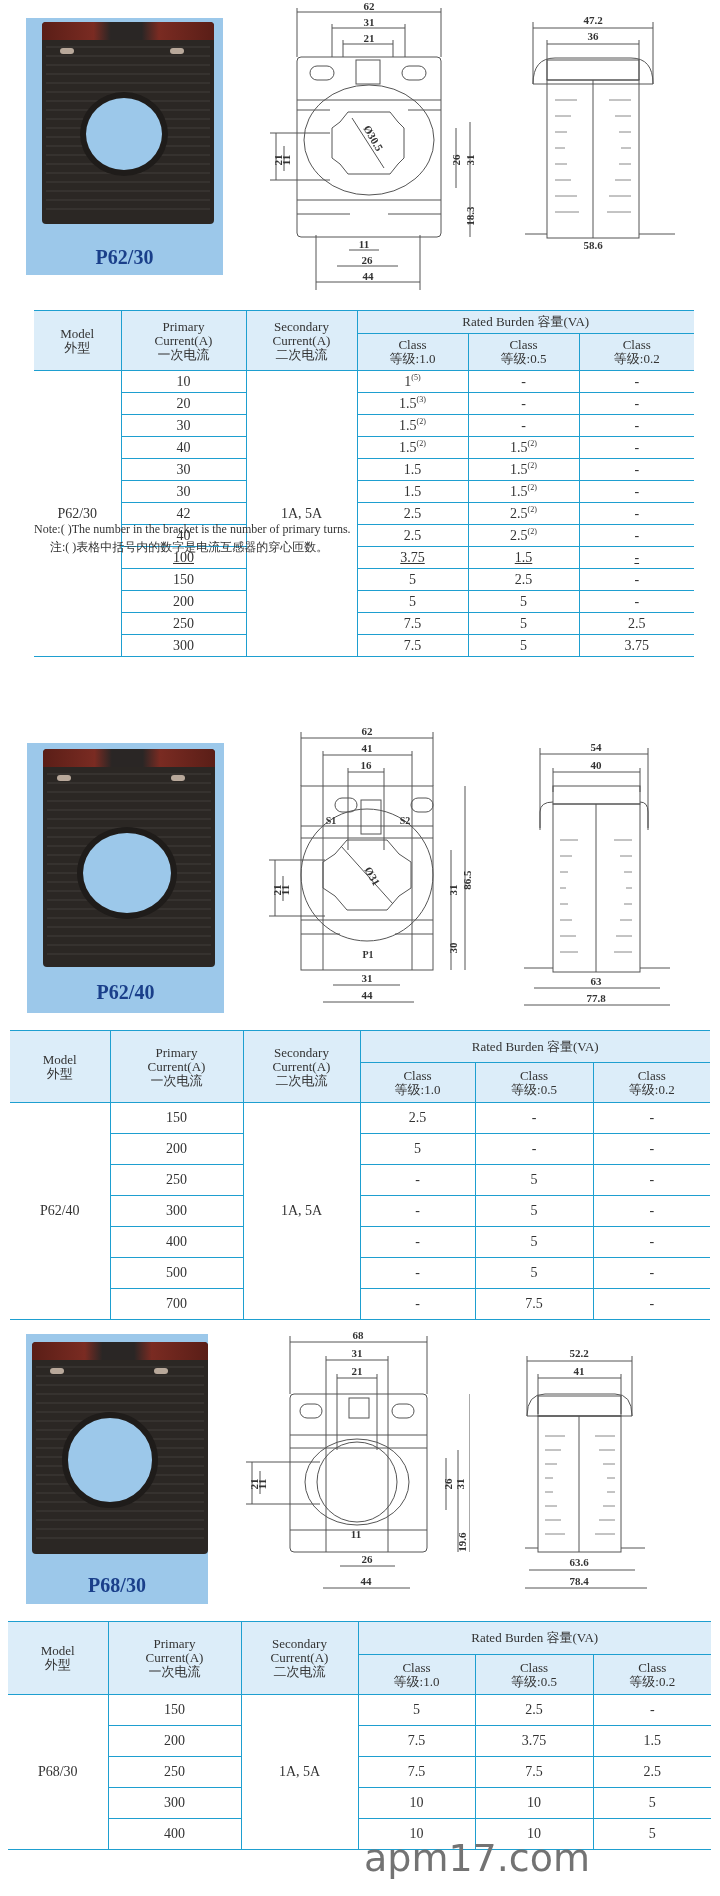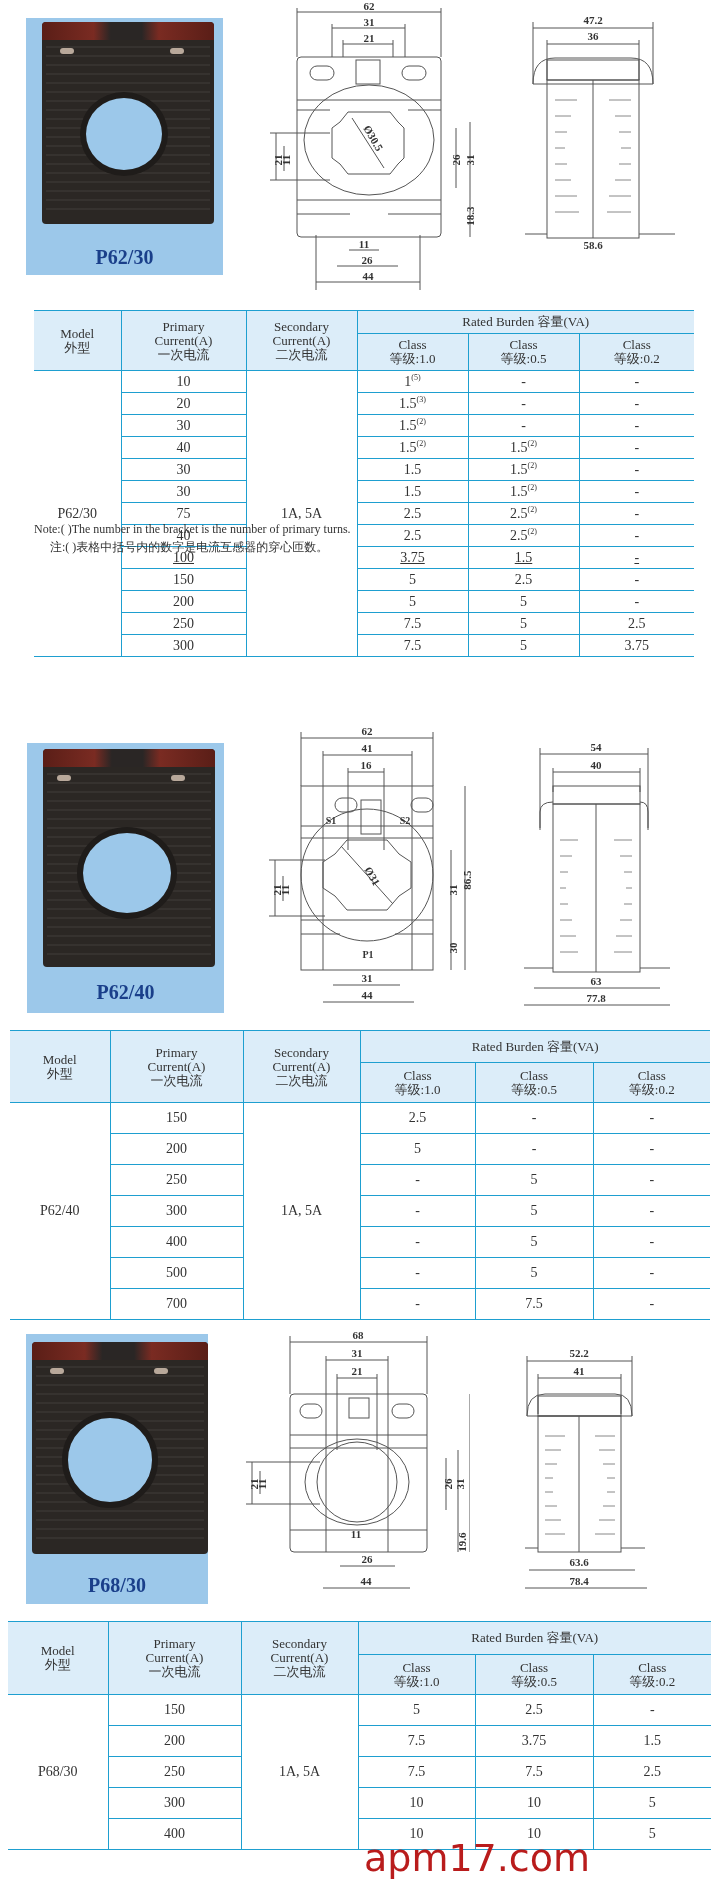--- a/index.html
+++ b/index.html
@@ -15,21 +15,21 @@
   .drawing svg text { font-family:"Liberation Serif", serif; fill:#333; }
   table.spec { position:absolute; border-collapse:collapse; table-layout:fixed; font-family:"Liberation Serif", serif; color:#333; }
   table.spec th, table.spec td { border:1.5px solid #1e9fd0; text-align:center; vertical-align:middle; padding:0; font-weight:normal; }
   table.spec th { background:#dcedf9; font-size:13px; line-height:14px; }
   table.spec td { font-size:14px; }
   table.spec tr > :first-child { border-left:none; }
   table.spec tr > :last-child { border-right:none; }
   table.spec td.model { font-size:14px; }
   sup { font-size:8px; vertical-align:6px; }
   .note { position:absolute; font-size:12px; color:#333; font-family:"Liberation Serif", serif; }
-  .watermark { position:absolute; font-family:"DejaVu Sans", sans-serif; font-size:38px; color:#b91c1c; letter-spacing:0px; }
+  .watermark { position:absolute; font-family:"DejaVu Sans", sans-serif; font-size:38px; color:#737373; letter-spacing:0px; }
 </style>
 </head>
 <body>
 
 <div class="photo" style="left:26px;top:18px;width:197px;height:257px;">
   <div class="ct" style="left:16px;top:4px;width:172px;height:202px;">
     <div class="top"></div>
     <div class="ribs"></div>
     <div class="term" style="left:18px;"></div>
     <div class="term" style="right:30px;"></div>
@@ -194,21 +194,21 @@
         <td><span>1.5</span><sup>(2)</sup></td>
         <td><span>-</span></td>
       </tr>
       <tr style="height: 22px;">
         <td>30</td>
         <td><span>1.5</span></td>
         <td><span>1.5</span><sup>(2)</sup></td>
         <td><span>-</span></td>
       </tr>
       <tr style="height: 22px;">
-        <td>75</td>
+        <td>42</td>
         <td><span>2.5</span></td>
         <td><span>2.5</span><sup>(2)</sup></td>
         <td><span>-</span></td>
       </tr>
       <tr style="height: 22px;">
         <td>40</td>
         <td><span>2.5</span></td>
         <td><span>2.5</span><sup>(2)</sup></td>
         <td><span>-</span></td>
       </tr>

